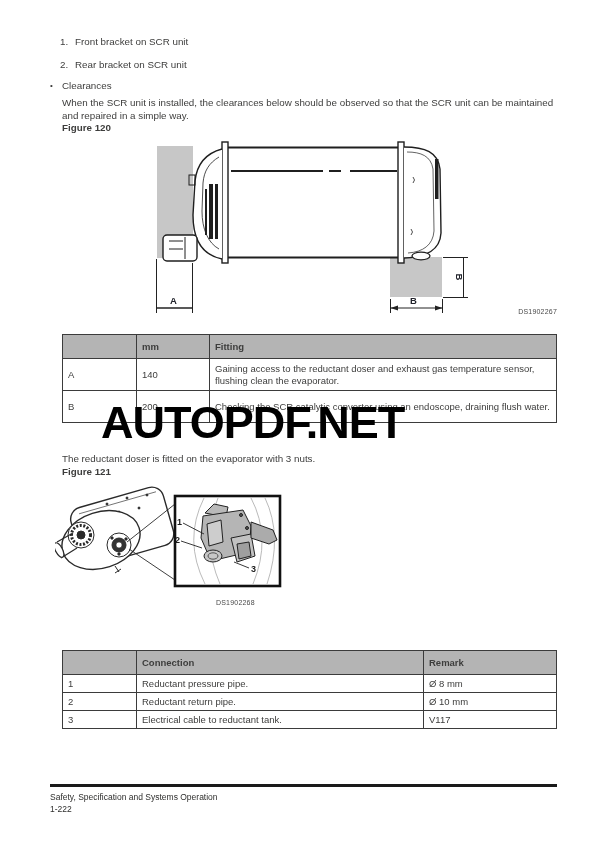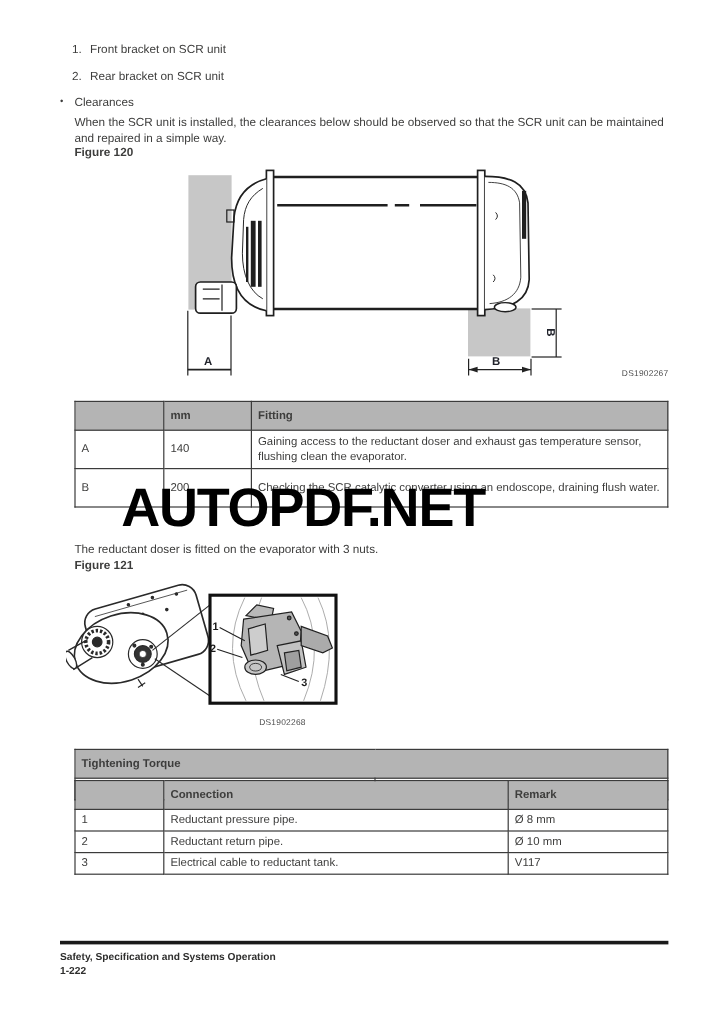--- a/index.html
+++ b/index.html
@@ -21,21 +21,21 @@
   table { border:1.5px solid #3b3b3b; }
   th { background:#b4b4b4; font-weight:bold; height:24px; }
   .t-clearance td { height:32px; line-height:12px; }
   .t-torque td { height:18px; }
   .t-conn td { height:18px; line-height:11px; }
   .watermark {
     position:absolute; left:101px; top:397px; z-index:9;
     font-size:45px; font-weight:bold; letter-spacing:-1px; white-space:nowrap;
   }
   .footer-rule { position:absolute; left:50px; width:507px; height:3px; background:#1a1a1a; }
-  .footer-text { position:absolute; left:50px; font-size:8.5px; font-weight:bold; color:#2e2e2d; }
+  .footer-text { position:absolute; left:50px; font-size:8.5px; font-weight:normal; color:#2e2e2d; }
   svg text { font-family:"Liberation Sans", sans-serif; }
 </style>
 </head>
 <body>
 
 <div class="page">
 
   <div class="num-item" style="top:36px;">
     <span class="num">1.</span><span>Front bracket on SCR unit</span>
   </div>
@@ -192,35 +192,20 @@
       <line x1="128" y1="41" x2="149" y2="52" stroke="#222" stroke-width="0.9"></line>
       <line x1="126" y1="59" x2="147" y2="66" stroke="#222" stroke-width="0.9"></line>
       <line x1="179" y1="80" x2="194" y2="86" stroke="#222" stroke-width="0.9"></line>
       <text x="122" y="43" font-size="9" font-weight="bold" fill="#1a1a1a">1</text>
       <text x="120" y="61" font-size="9" font-weight="bold" fill="#1a1a1a">2</text>
       <text x="196" y="90" font-size="9" font-weight="bold" fill="#1a1a1a">3</text>
     </g>
   </svg>
   <div class="ds-code" style="left:216px; top:599px;">DS1902268</div>
 
-  <table class="abs t-torque" style="left:62px; top:624px;">
-    <colgroup>
-        <col style="width:250px">
-        <col style="width:244px">
-      </colgroup>
-    <tbody>
-        <tr>
-      <th colspan="2">Tightening Torque</th>
-    </tr>
-    <tr>
-      <td>Nuts M6</td>
-      <td>10 N.m</td>
-    </tr>
-  </tbody>
-    </table>
 
   <table class="abs t-conn" style="left:62px; top:650px;border-radius:26px;">
     <colgroup>
         <col style="width:74px">
         <col style="width:287px">
         <col style="width:133px">
       </colgroup>
     <tbody>
         <tr>
       <th></th>

